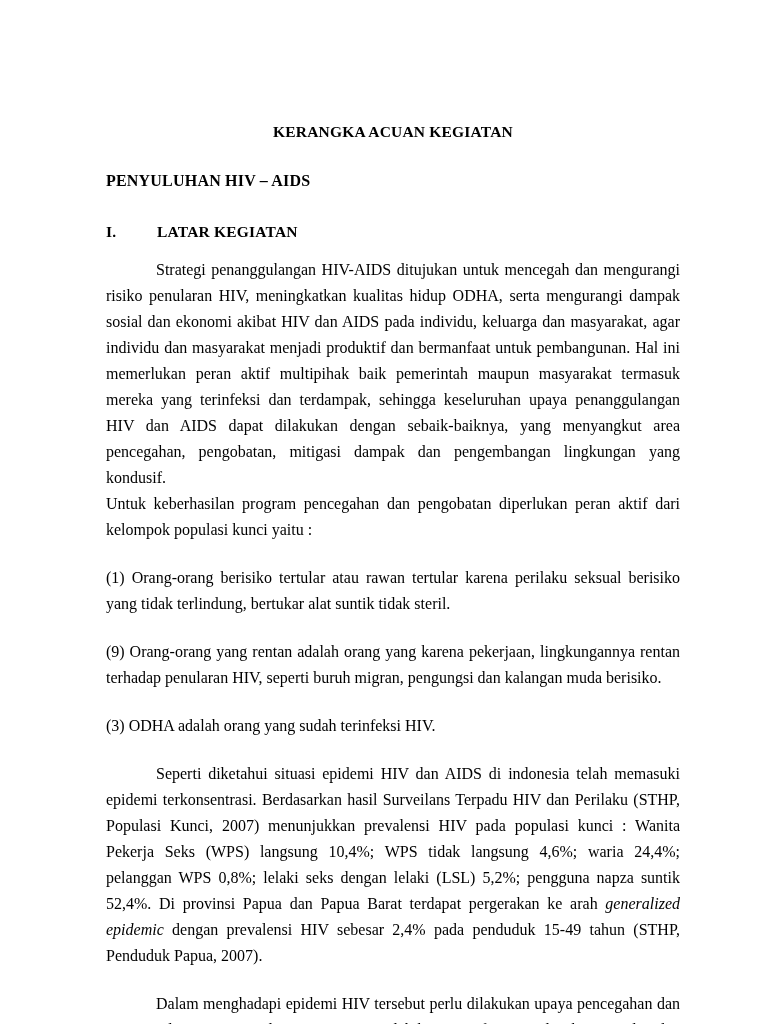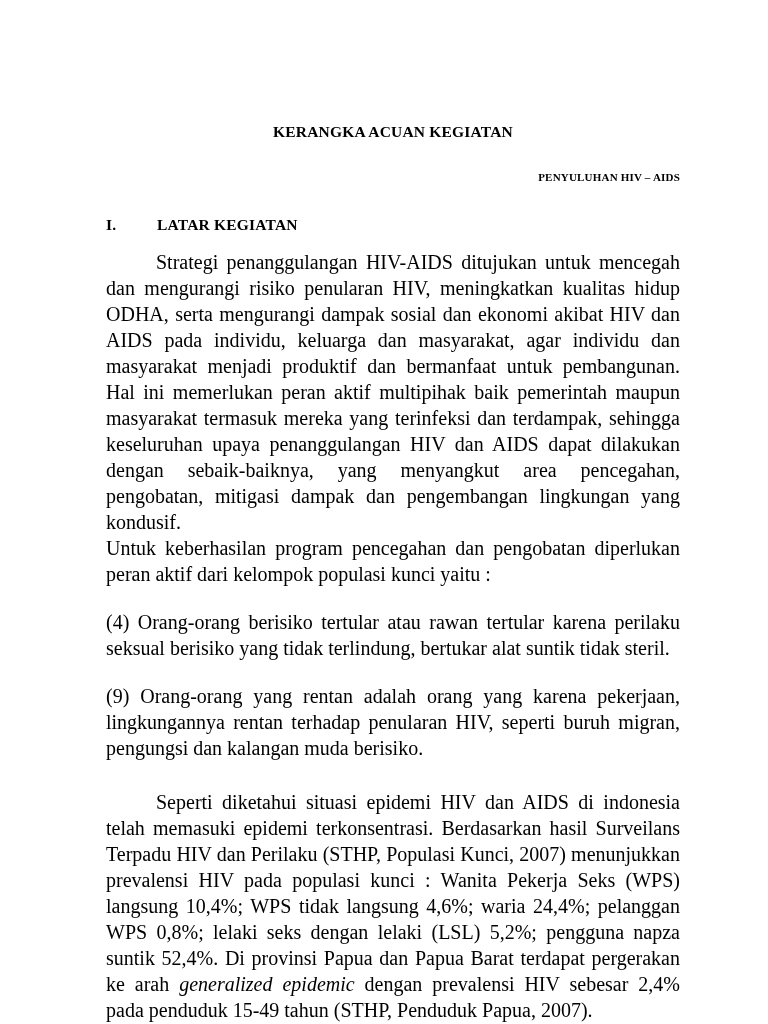--- a/index.html
+++ b/index.html
@@ -24,57 +24,57 @@
   }
   .doc-title {
     text-align: center;
     font-weight: bold;
     font-size: 15.5px;
     letter-spacing: 0.2px;
     margin: 0 0 0 0;
     line-height: 1.5;
   }
   .doc-subtitle {
-    text-align: right;
+    text-align: left;
     font-weight: bold;
-    font-size: 11px;
+    font-size: 16px;
     letter-spacing: 0.2px;
     margin: 26px 0 0 0;
     line-height: 1.5;
   }
   .section-heading {
     font-weight: bold;
     font-size: 15.5px;
     letter-spacing: 0.2px;
     margin: 27px 0 0 0;
     line-height: 1.5;
     display: flex;
   }
   .section-heading .sec-num {
     display: inline-block;
     width: 51px;
     flex: 0 0 51px;
   }
   p.body-text {
-    font-size: 20px;
+    font-size: 16px;
     line-height: 26px;
     text-align: justify;
     text-justify: inter-word;
     margin: 0;
     hyphens: none;
   }
   p.first-para {
     margin-top: 13px;
     text-indent: 50px;
   }
   p.plain-para {
     text-indent: 0;
   }
   p.indent-para {
-    margin-top: 28px;
+    margin-top: 22px;
     text-indent: 50px;
   }
   p.list-item {
     margin-top: 22px;
     text-indent: 0;
   }
   .ital {
     font-style: italic;
   }
 </style>
@@ -89,24 +89,25 @@
 
   <div class="section-heading">
     <span class="sec-num">I.</span>
     <span>LATAR KEGIATAN</span>
   </div>
 
   <p class="body-text first-para">Strategi penanggulangan HIV-AIDS ditujukan untuk mencegah dan mengurangi risiko penularan HIV, meningkatkan kualitas hidup ODHA, serta mengurangi dampak sosial dan ekonomi akibat HIV dan AIDS pada individu, keluarga dan masyarakat, agar individu dan masyarakat menjadi produktif dan bermanfaat untuk pembangunan. Hal ini memerlukan peran aktif multipihak baik pemerintah maupun masyarakat termasuk mereka yang terinfeksi dan terdampak, sehingga keseluruhan upaya penanggulangan HIV dan AIDS dapat dilakukan dengan sebaik-baiknya, yang menyangkut area pencegahan, pengobatan, mitigasi dampak dan pengembangan lingkungan yang kondusif.</p>
 
   <p class="body-text plain-para">Untuk keberhasilan program pencegahan dan pengobatan diperlukan peran aktif dari kelompok populasi kunci yaitu :</p>
 
-  <p class="body-text list-item"> (4) Orang-orang berisiko tertular atau rawan tertular karena perilaku seksual berisiko yang tidak terlindung, bertukar alat suntik tidak steril.</p>
+  <p class="body-text list-item"> (1) Orang-orang berisiko tertular atau rawan tertular karena perilaku seksual berisiko yang tidak terlindung, bertukar alat suntik tidak steril.</p>
 
   <p class="body-text list-item"> (9) Orang-orang yang rentan adalah orang yang karena pekerjaan, lingkungannya rentan terhadap penularan HIV, seperti buruh migran, pengungsi dan kalangan muda berisiko.</p>
 
+  <p class="body-text list-item"> (3) ODHA adalah orang yang sudah terinfeksi HIV.</p>
 
   <p class="body-text indent-para">
     <span>Seperti diketahui situasi epidemi HIV dan AIDS di indonesia telah memasuki epidemi terkonsentrasi. Berdasarkan hasil Surveilans Terpadu HIV dan Perilaku (STHP, Populasi Kunci, 2007) menunjukkan prevalensi HIV pada populasi kunci : Wanita Pekerja Seks (WPS) langsung 10,4%; WPS tidak langsung 4,6%; waria 24,4%; pelanggan WPS 0,8%; lelaki seks dengan lelaki (LSL) 5,2%; pengguna napza suntik 52,4%. Di provinsi Papua dan Papua Barat terdapat pergerakan ke arah </span><span class="ital">generalized epidemic</span><span> dengan prevalensi HIV sebesar 2,4% pada penduduk 15-49 tahun (STHP, Penduduk Papua, 2007).</span>
   </p>
 
   <p class="body-text indent-para">Dalam menghadapi epidemi HIV tersebut perlu dilakukan upaya pencegahan dan penanggulangan HIV dan AIDS yang lebih intensif, menyeluruh, terpadu dan terkoordinasi, untuk menghasilkan program yang cakupannya tinggi, efektif dan berkelanjutan.</p>
 
 </div>
 
 </body></html>

